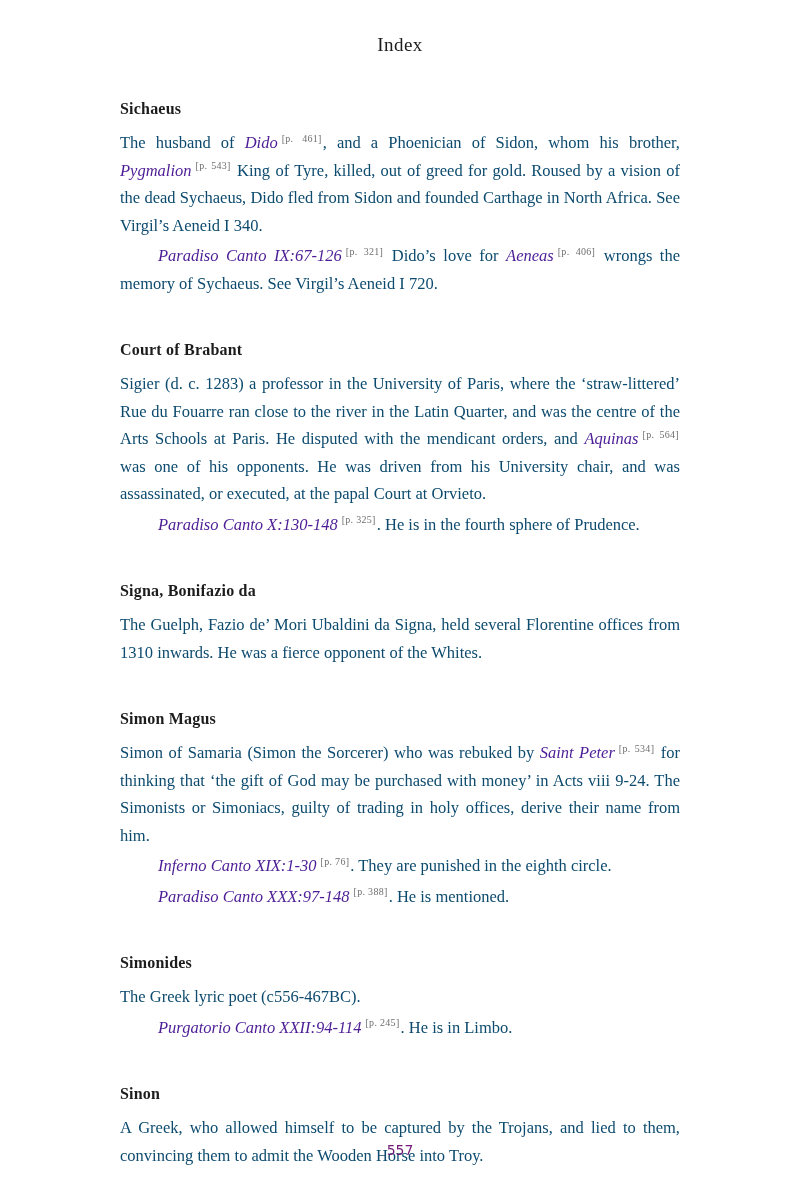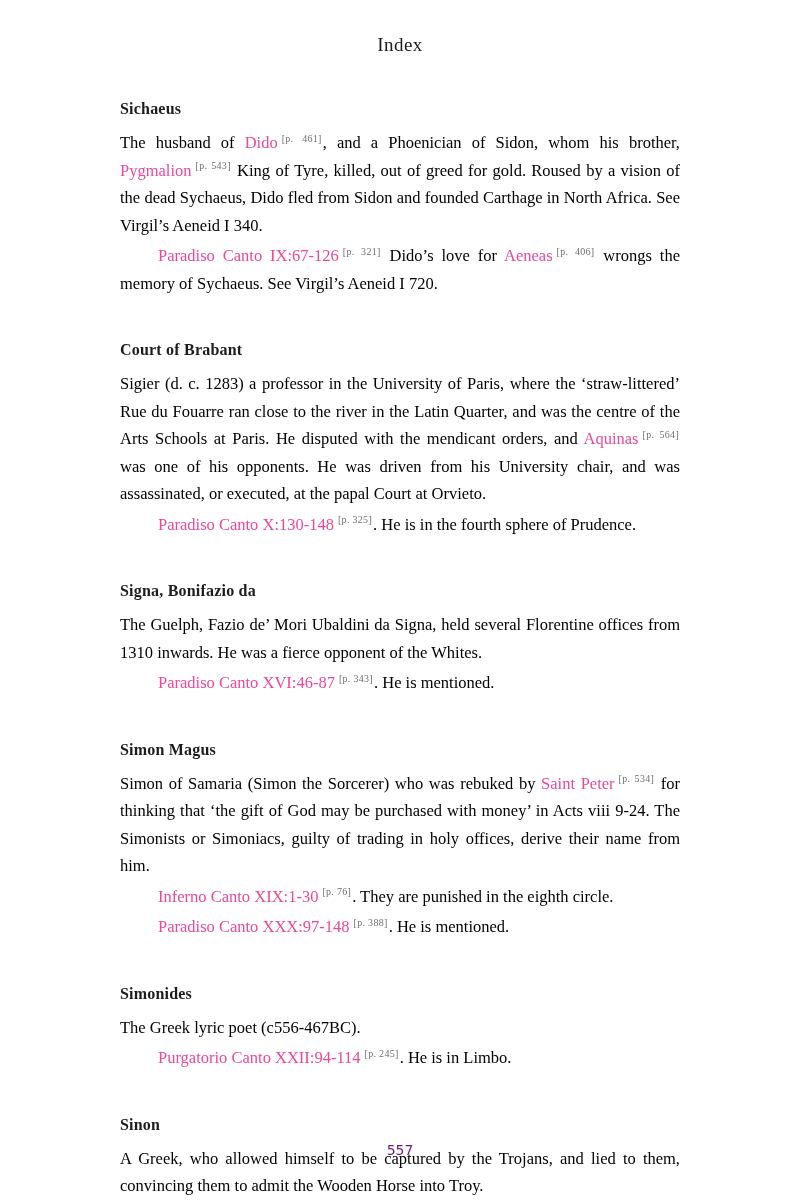--- a/index.html
+++ b/index.html
@@ -49,32 +49,33 @@
     text-align: justify;
   }
   .canto {
     margin: 3px 0 0 0;
     font-size: 16.5px;
     line-height: 27.5px;
     text-align: justify;
     text-indent: 38px;
   }
   .ref {
-    color: #ec4899;
+    font-style: italic;
+    color: #4c1d95;
   }
   .sup {
     font-size: 10px;
     color: #6e6e6e;
     vertical-align: super;
     line-height: 0;
     margin: 0 1px 0 4px;
     letter-spacing: 0.3px;
   }
   .plain {
-    color: #000000;
+    color: #0c4a6e;
   }
   .footer {
     position: absolute;
     bottom: 42px;
     left: 0;
     width: 100%;
     text-align: center;
     font-family: "DejaVu Sans", sans-serif;
     font-size: 14px;
     color: #701a75;
@@ -92,21 +93,20 @@
         <p class="canto"><span class="ref">Paradiso Canto IX:67-126</span><sup class="sup">[p. 321]</sup><span class="plain"> Dido’s love for </span><span class="ref">Aeneas</span><sup class="sup">[p. 406]</sup><span class="plain"> wrongs the memory of Sychaeus. See Virgil’s Aeneid I 720.</span></p>
       </section>
       <section class="entry">
         <h3 class="heading">Court of Brabant</h3>
         <p class="para"><span class="plain">Sigier (d. c. 1283) a professor in the University of Paris, where the ‘straw-littered’ Rue du Fouarre ran close to the river in the Latin Quarter, and was the centre of the Arts Schools at Paris. He disputed with the mendicant orders, and </span><span class="ref">Aquinas</span><sup class="sup">[p. 564]</sup><span class="plain"> was one of his opponents. He was driven from his University chair, and was assassinated, or executed, at the papal Court at Orvieto.</span></p>
         <p class="canto"><span class="ref">Paradiso Canto X:130-148</span><sup class="sup">[p. 325]</sup><span class="plain">. He is in the fourth sphere of Prudence.</span></p>
       </section>
       <section class="entry">
         <h3 class="heading">Signa, Bonifazio da</h3>
         <p class="para"><span class="plain">The Guelph, Fazio de’ Mori Ubaldini da Signa, held several Florentine offices from 1310 inwards. He was a fierce opponent of the Whites.</span></p>
-        <p class="canto"><span class="ref">Paradiso Canto XVI:46-87</span><sup class="sup">[p. 343]</sup><span class="plain">. He is mentioned.</span></p>
       </section>
       <section class="entry">
         <h3 class="heading">Simon Magus</h3>
         <p class="para"><span class="plain">Simon of Samaria (Simon the Sorcerer) who was rebuked by </span><span class="ref">Saint Peter</span><sup class="sup">[p. 534]</sup><span class="plain"> for thinking that ‘the gift of God may be purchased with money’ in Acts viii 9-24. The Simonists or Simoniacs, guilty of trading in holy offices, derive their name from him.</span></p>
         <p class="canto"><span class="ref">Inferno Canto XIX:1-30</span><sup class="sup">[p. 76]</sup><span class="plain">. They are punished in the eighth circle.</span></p>
         <p class="canto"><span class="ref">Paradiso Canto XXX:97-148</span><sup class="sup">[p. 388]</sup><span class="plain">. He is mentioned.</span></p>
       </section>
       <section class="entry">
         <h3 class="heading">Simonides</h3>
         <p class="para"><span class="plain">The Greek lyric poet (c556-467BC).</span></p>

